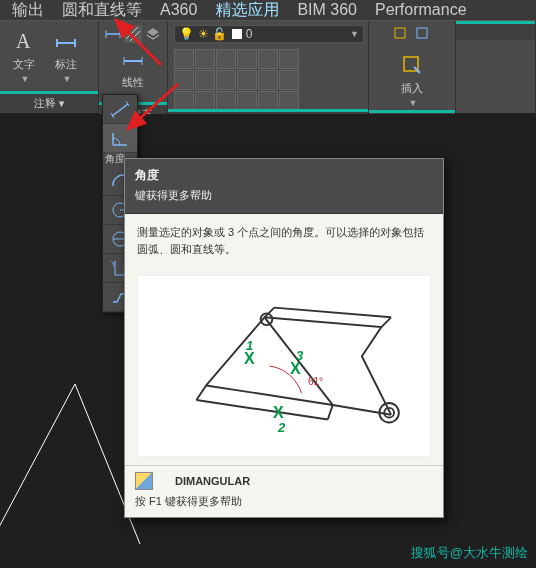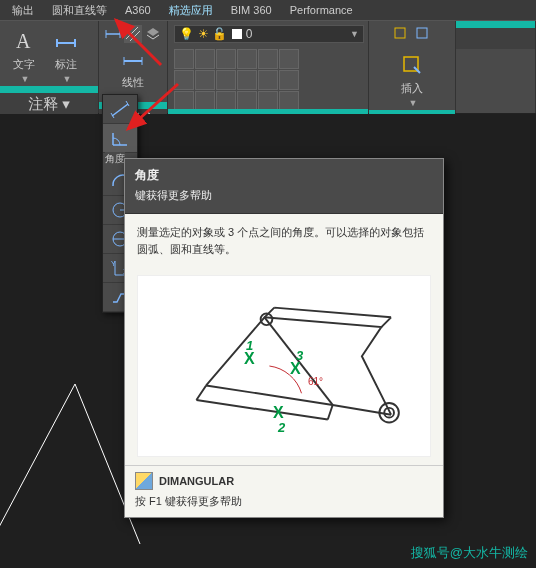--- a/index.html
+++ b/index.html
@@ -1,41 +1,41 @@
 <!DOCTYPE html>
 <html><head>
 <meta charset="utf-8">
 <style>
   html,body{margin:0;padding:0;width:536px;height:568px;background:#1a1a1a;font-family:"Microsoft YaHei",Arial,sans-serif;overflow:hidden;font-size:12px;color:#ccc}
   .menubar{height:20px;background:#3a3a3a;display:flex;align-items:center;padding:0 4px;gap:2px;border-bottom:1px solid #555}
-  .menubar span{padding:0 8px;font-size:11px;color:#ccc}
+  .menubar span{padding:0 8px;font-size:16px;color:#ccc}
   .ribbon{height:92px;background:#4a4a4a;display:flex;border-bottom:1px solid #222}
   .panel{border-right:1px solid #333;display:flex;flex-direction:column;justify-content:space-between}
   .panel-body{flex:1;display:flex;align-items:flex-start;padding:4px 6px 0;gap:6px}
-  .panel-title{text-align:center;font-size:15px;color:#ccc;background:#3f3f3f;border-top:7px solid #14b8a6;padding:2px 0}
+  .panel-title{text-align:center;font-size:11px;color:#ccc;background:#3f3f3f;border-top:3px solid #14b8a6;padding:2px 0}
   .vbtn{display:flex;flex-direction:column;align-items:center;gap:2px;font-size:11px;color:#ccc;padding:2px 4px}
   .ico{width:28px;height:28px;display:flex;align-items:center;justify-content:center}
   .ico svg{width:24px;height:24px}
   .ico-sm{width:18px;height:18px;display:inline-flex;align-items:center;justify-content:center}
   .drop{font-size:9px;color:#aaa;margin-left:2px}
   .layer-row{display:flex;align-items:center;gap:4px;margin-bottom:4px}
   .layer-grid{display:grid;grid-template-columns:repeat(6,18px);grid-auto-rows:18px;gap:3px}
   .lg{width:18px;height:18px;background:#555;border:1px solid #666}
   .dropdown{position:absolute;left:102px;top:94px;width:34px;background:#4a4a4a;border:1px solid #222;box-shadow:2px 2px 6px rgba(0,0,0,.6);z-index:5}
   .dd-item{height:28px;display:flex;align-items:center;justify-content:center;border-bottom:1px solid #3a3a3a;position:relative}
   .dd-item.sel{background:#5a5a5a}
   .dd-item svg{width:22px;height:22px}
   .tooltip{position:absolute;left:124px;top:158px;width:318px;background:#f5f5f0;border:1px solid #888;box-shadow:3px 3px 10px rgba(0,0,0,.7);z-index:10;color:#333;font-size:12px}
   .tt-head{background:#4a4a4a;color:#eee;padding:8px 10px 10px;border-bottom:1px solid #333}
   .tt-title{font-weight:bold;font-size:12px;margin-bottom:4px}
   .tt-sub{font-size:11px}
   .tt-body{padding:10px 12px;font-size:11px;line-height:1.5;color:#333}
   .tt-img{margin:8px 12px;height:180px;background:#fff;position:relative;border:1px solid #eee}
   .tt-foot{border-top:1px solid #ccc;padding:6px 10px 8px;font-size:11px;display:flex;flex-direction:column;gap:4px}
-  .tt-cmd{display:flex;align-items:center;gap:6px;font-weight:bold}
+  .tt-cmd{display:flex;align-items:center;gap:22px;font-weight:bold}
   .cmd-ico{width:16px;height:16px;background:linear-gradient(135deg,#ffd966 50%,#6fa8dc 50%);border:1px solid #888}
   .canvas{position:absolute;left:0;top:114px;right:0;bottom:0;background:#1f1f1f}
   .arrow{position:absolute;z-index:20;pointer-events:none}
   .watermark{position:absolute;right:8px;bottom:6px;font-size:13px;color:#14b8a6;z-index:30}
   .num{position:absolute;color:#009944;font-weight:bold;font-size:13px;font-style:italic}
   .xm{position:absolute;color:#009944;font-weight:bold;font-size:16px}
   .ang{position:absolute;color:#c1272d;font-size:10px}
 </style>
 </head>
 <body>

